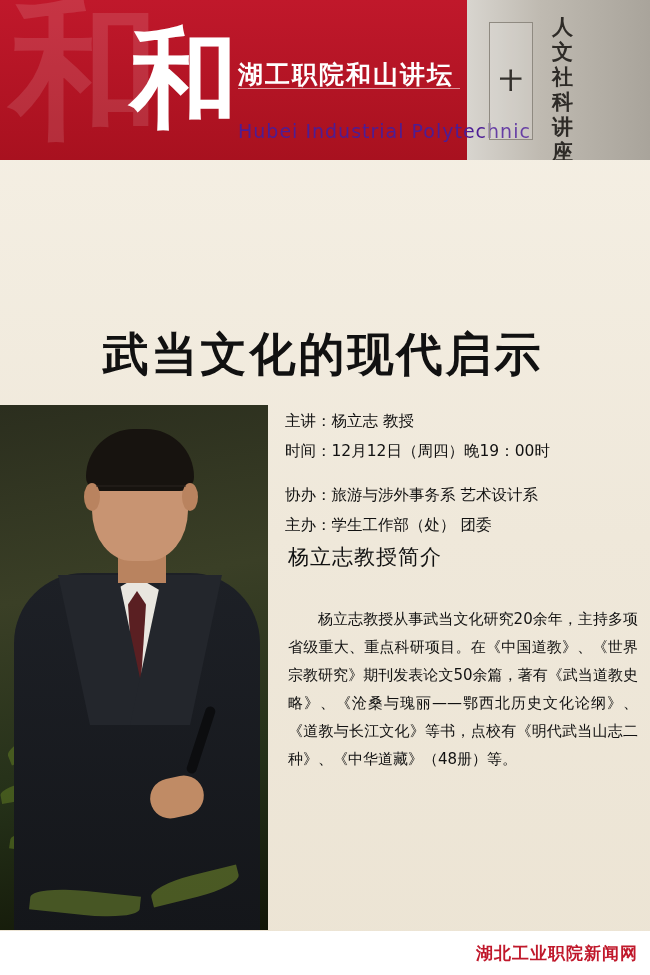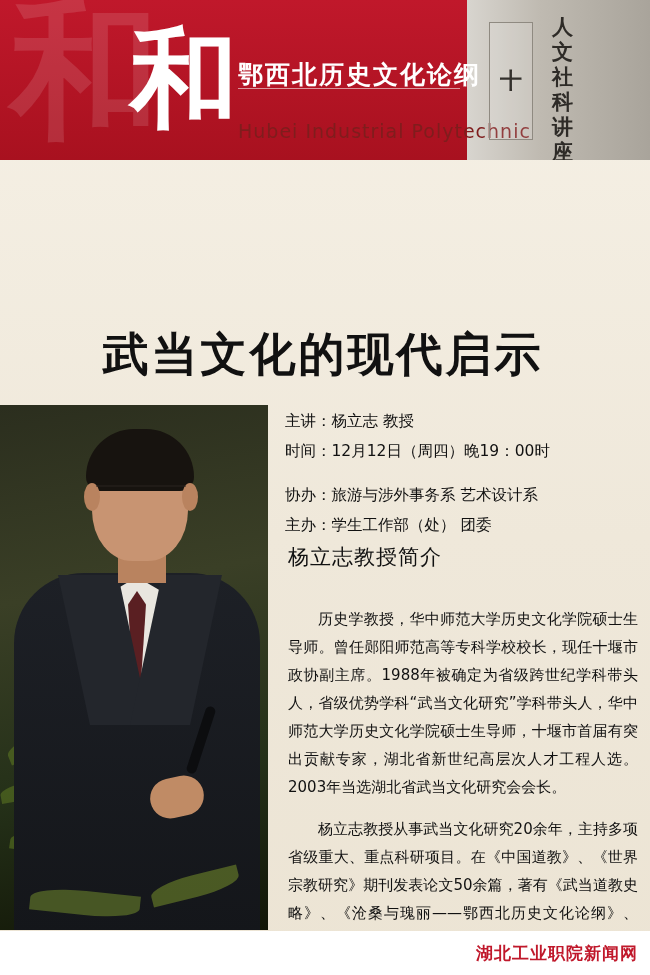--- a/index.html
+++ b/index.html
@@ -55,21 +55,21 @@
     letter-spacing:2px;
     font-family:"DejaVu Serif","Liberation Serif",serif;
   }
   .title-en1{
     position:absolute;left:238px;top:96px;
     font-size:19px;color:#ffffff;letter-spacing:1px;
     font-family:"DejaVu Sans","Liberation Sans",sans-serif;
   }
   .title-en2{
     position:absolute;left:238px;top:120px;
-    font-size:19px;color:#7f1d1d;letter-spacing:1px;
+    font-size:19px;color:#4c1d95;letter-spacing:1px;
     font-family:"DejaVu Sans","Liberation Sans",sans-serif;
   }
   .header-rule{
     position:absolute;left:238px;top:88px;width:222px;height:1px;
     background:rgba(255,255,255,0.55);
   }
   .badge-box{
     position:absolute;left:489px;top:22px;
     width:42px;height:116px;
     border:1px solid #8f8a81;
@@ -214,21 +214,21 @@
 
 <div class="poster">
 
   <div class="header">
     <div class="header-red"></div>
     <div class="header-grey"></div>
 
     <div class="ghost-he">和</div>
     <div class="logo-he">和</div>
 
-    <div class="title-cn">鄂西北历史文化论纲</div>
+    <div class="title-cn">湖工职院和山讲坛</div>
     <div class="header-rule"></div>
     <div class="title-en2">Hubei Industrial Polytechnic</div>
 
     <div class="badge-box">
       <span class="badge-num">十</span>
     </div>
 
     <div class="vert-label">
       <span>人</span>
       <span>文</span>
@@ -268,21 +268,20 @@
   <div class="info">
     <div class="row">主讲：杨立志 教授</div>
     <div class="row">时间：12月12日（周四）晚19：00时</div>
     <div class="gap"></div>
     <div class="row">协办：旅游与涉外事务系 艺术设计系</div>
     <div class="row">主办：学生工作部（处） 团委</div>
   </div>
 
   <div class="bio-title">杨立志教授简介</div>
   <div class="bio-text">
-    <p>历史学教授，华中师范大学历史文化学院硕士生导师。曾任郧阳师范高等专科学校校长，现任十堰市政协副主席。1988年被确定为省级跨世纪学科带头人，省级优势学科“武当文化研究”学科带头人，华中师范大学历史文化学院硕士生导师，十堰市首届有突出贡献专家，湖北省新世纪高层次人才工程人选。2003年当选湖北省武当文化研究会会长。</p>
     <p>杨立志教授从事武当文化研究20余年，主持多项省级重大、重点科研项目。在《中国道教》、《世界宗教研究》期刊发表论文50余篇，著有《武当道教史略》、《沧桑与瑰丽——鄂西北历史文化论纲》、《道教与长江文化》等书，点校有《明代武当山志二种》、《中华道藏》（48册）等。</p>
   </div>
 
   <div class="footer">
     <div class="footer-text">湖北工业职院新闻网</div>
   </div>
 
 </div>
 
 </body></html>

